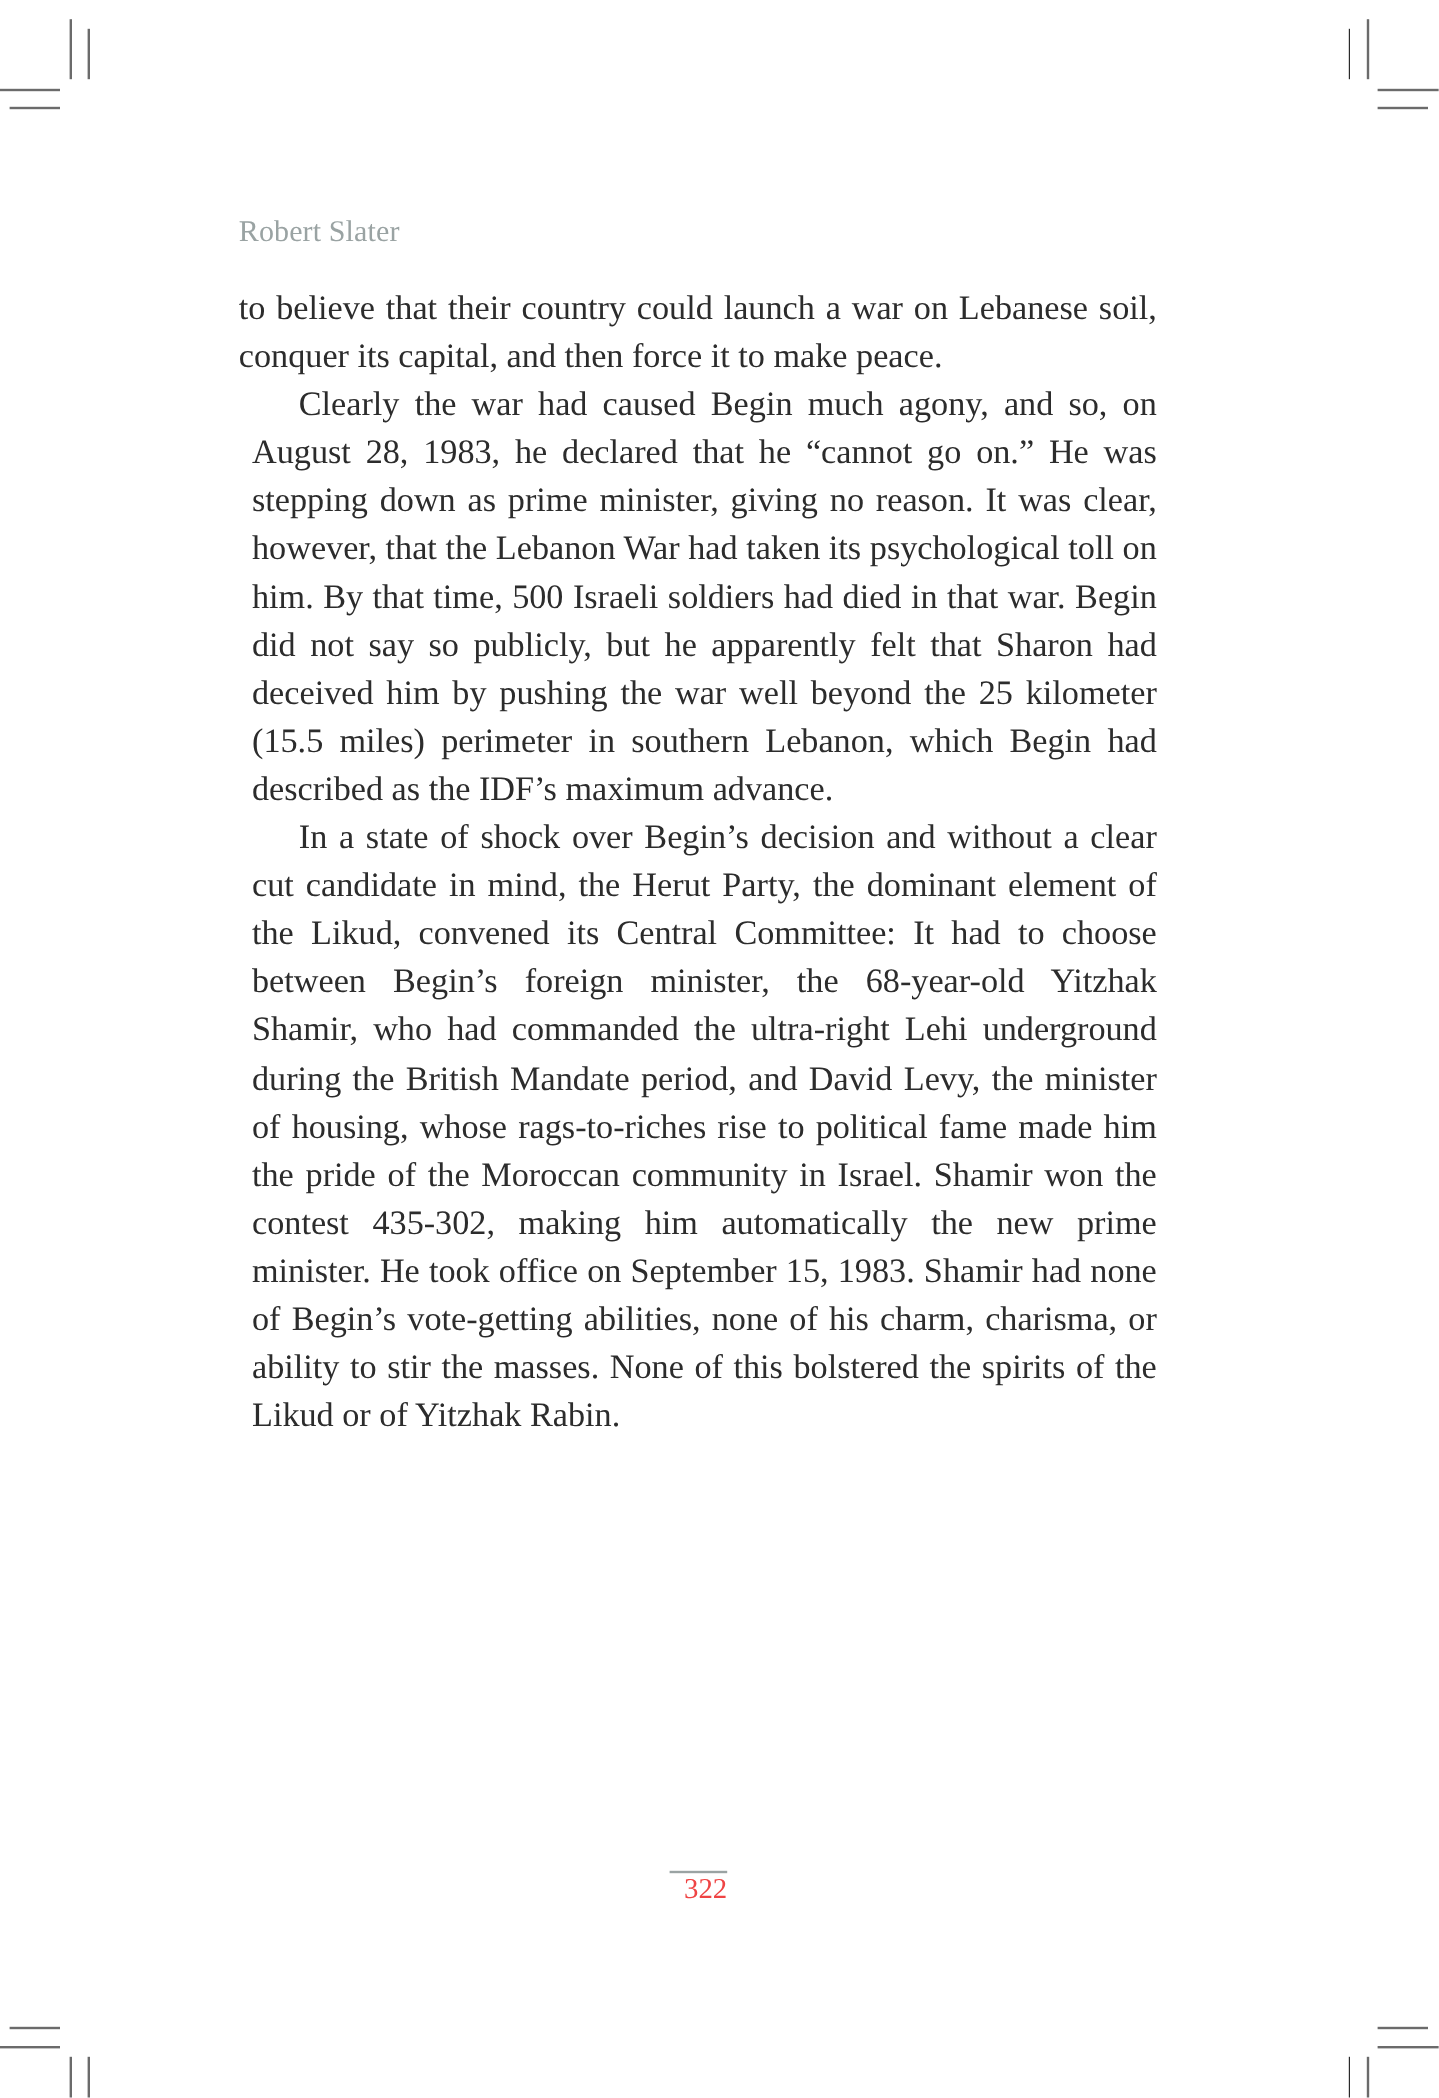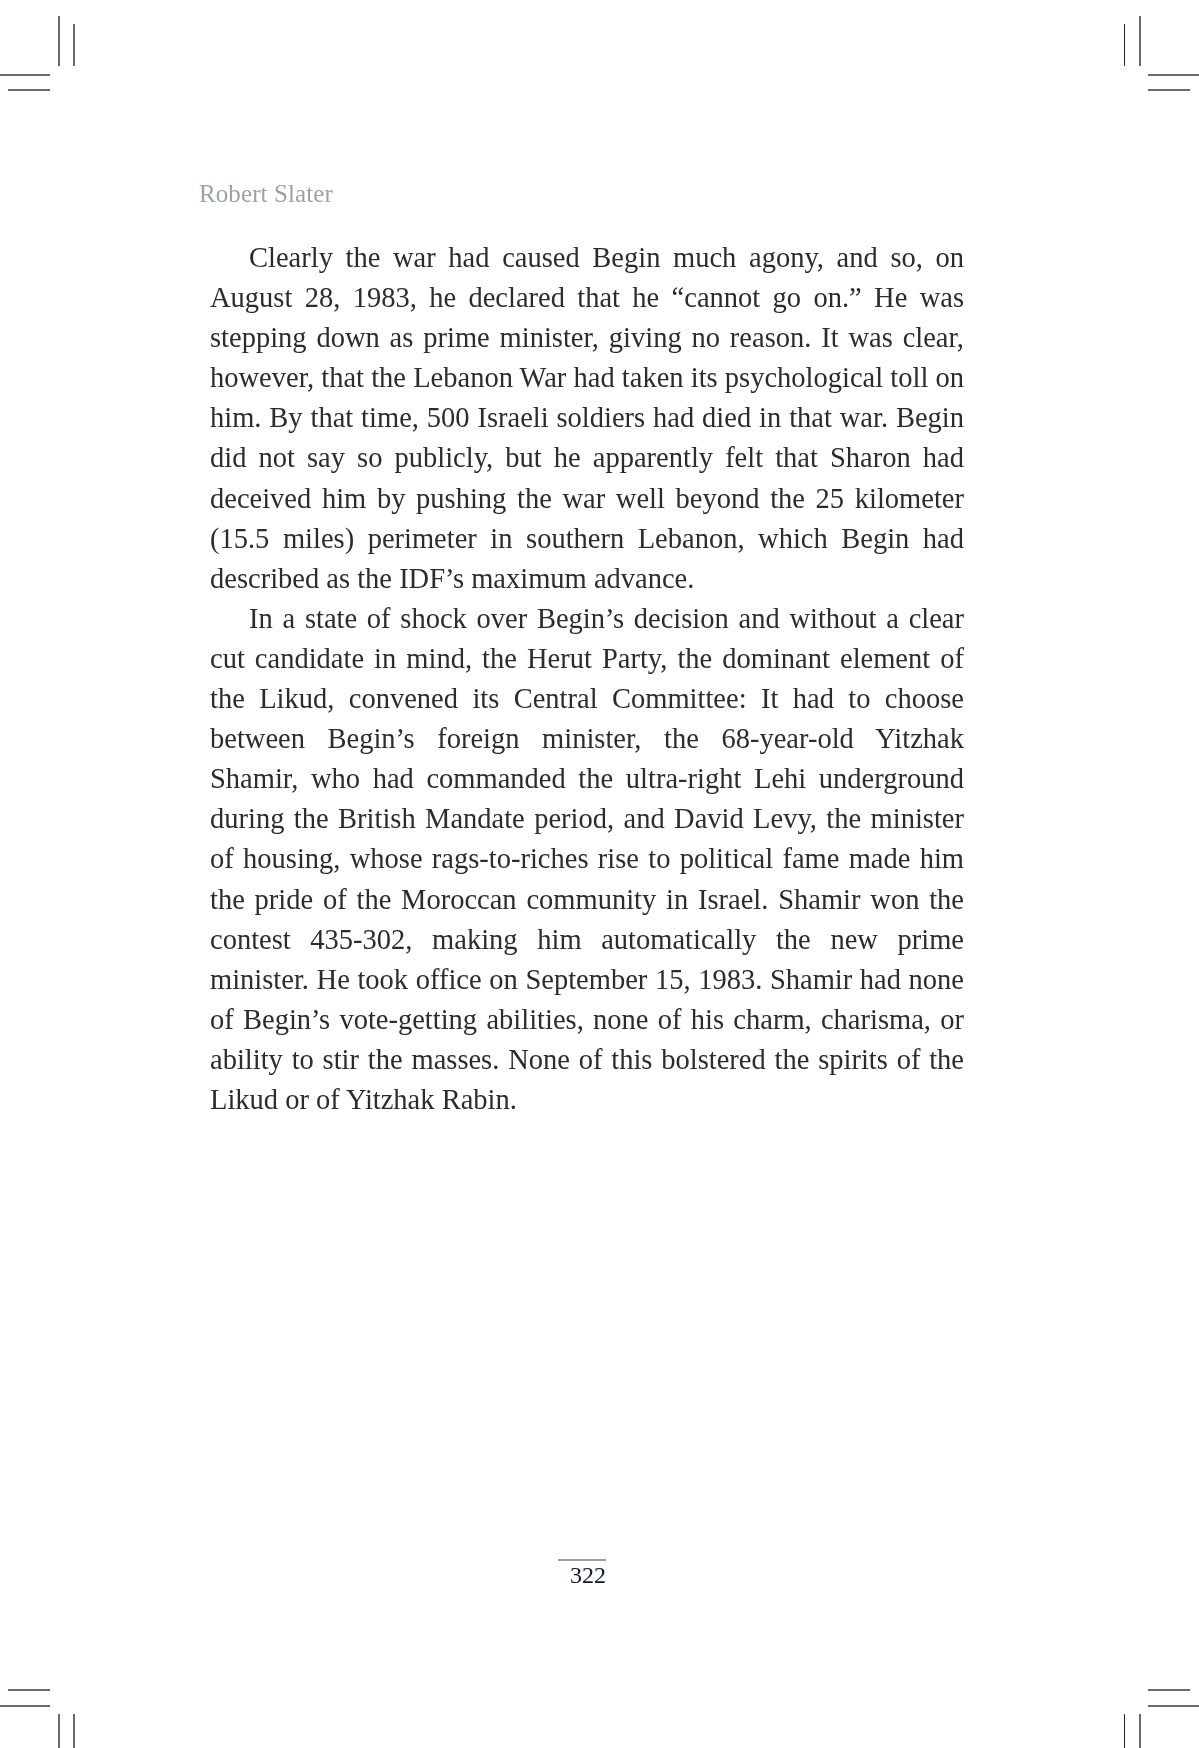--- a/index.html
+++ b/index.html
@@ -22,21 +22,21 @@
       font-family: "Liberation Serif", serif; font-size: 28.5px;
       line-height: 40.1px; color: #2c2c2c; text-align: justify;
     }
     .body-text p { margin: 0; }
     .body-text p.indent { text-indent: 39px; margin-left: 11px; }
     .folio-wrap {
       position: absolute; left: 557px; top: 1543px; width: 50px; text-align: center;
     }
     .folio-rule { height: 2px; background: #9aa3a3; width: 48px; margin: 0 auto; }
     .folio {
-      font-family: "Liberation Serif", serif; font-size: 24px; color: #0f172a;
+      font-family: "Liberation Serif", serif; font-size: 24px; color: #ef4444;
       line-height: 26px; margin-top: 1px; margin-left: 12px;
     }
   </style>
 </head>
 <body>
 
 <div class="page">
 
   <div class="mark v" style="left:58px; top:0; height:50px;"></div>
   <div class="mark v" style="left:73px; top:8px; height:42px;"></div>
@@ -54,20 +54,21 @@
   <div class="mark v" style="left:73px; top:1698px; height:42px;"></div>
 
   <div class="mark h" style="left:1148px; top:1673px; width:42px;"></div>
   <div class="mark h" style="left:1148px; top:1689px; width:51px;"></div>
   <div class="mark v dark" style="left:1124px; top:1698px; height:42px; width:1px;"></div>
   <div class="mark v" style="left:1139px; top:1698px; height:50px;"></div>
 
   <div class="running-head">Robert Slater</div>
 
   <div class="body-text">
+    <p>to believe that their country could launch a war on Lebanese soil, conquer its capital, and then force it to make peace.</p>
     <p class="indent">Clearly the war had caused Begin much agony, and so, on August 28, 1983, he declared that he “cannot go on.” He was stepping down as prime minister, giving no reason. It was clear, however, that the Lebanon War had taken its psychological toll on him. By that time, 500 Israeli soldiers had died in that war. Begin did not say so publicly, but he apparently felt that Sharon had deceived him by pushing the war well beyond the 25 kilometer (15.5 miles) perimeter in southern Lebanon, which Begin had described as the IDF’s maximum advance.</p>
     <p class="indent">In a state of shock over Begin’s decision and without a clear cut candidate in mind, the Herut Party, the dominant element of the Likud, convened its Central Committee: It had to choose between Begin’s foreign minister, the 68-year-old Yitzhak Shamir, who had commanded the ultra-right Lehi underground during the British Mandate period, and David Levy, the minister of housing, whose rags-to-riches rise to political fame made him the pride of the Moroccan community in Israel. Shamir won the contest 435-302, making him automatically the new prime minister. He took office on September 15, 1983. Shamir had none of Begin’s vote-getting abilities, none of his charm, charisma, or ability to stir the masses. None of this bolstered the spirits of the Likud or of Yitzhak Rabin.</p>
   </div>
 
   <div class="folio-wrap">
     <div class="folio-rule"></div>
     <div class="folio">322</div>
   </div>
 
 </div>

